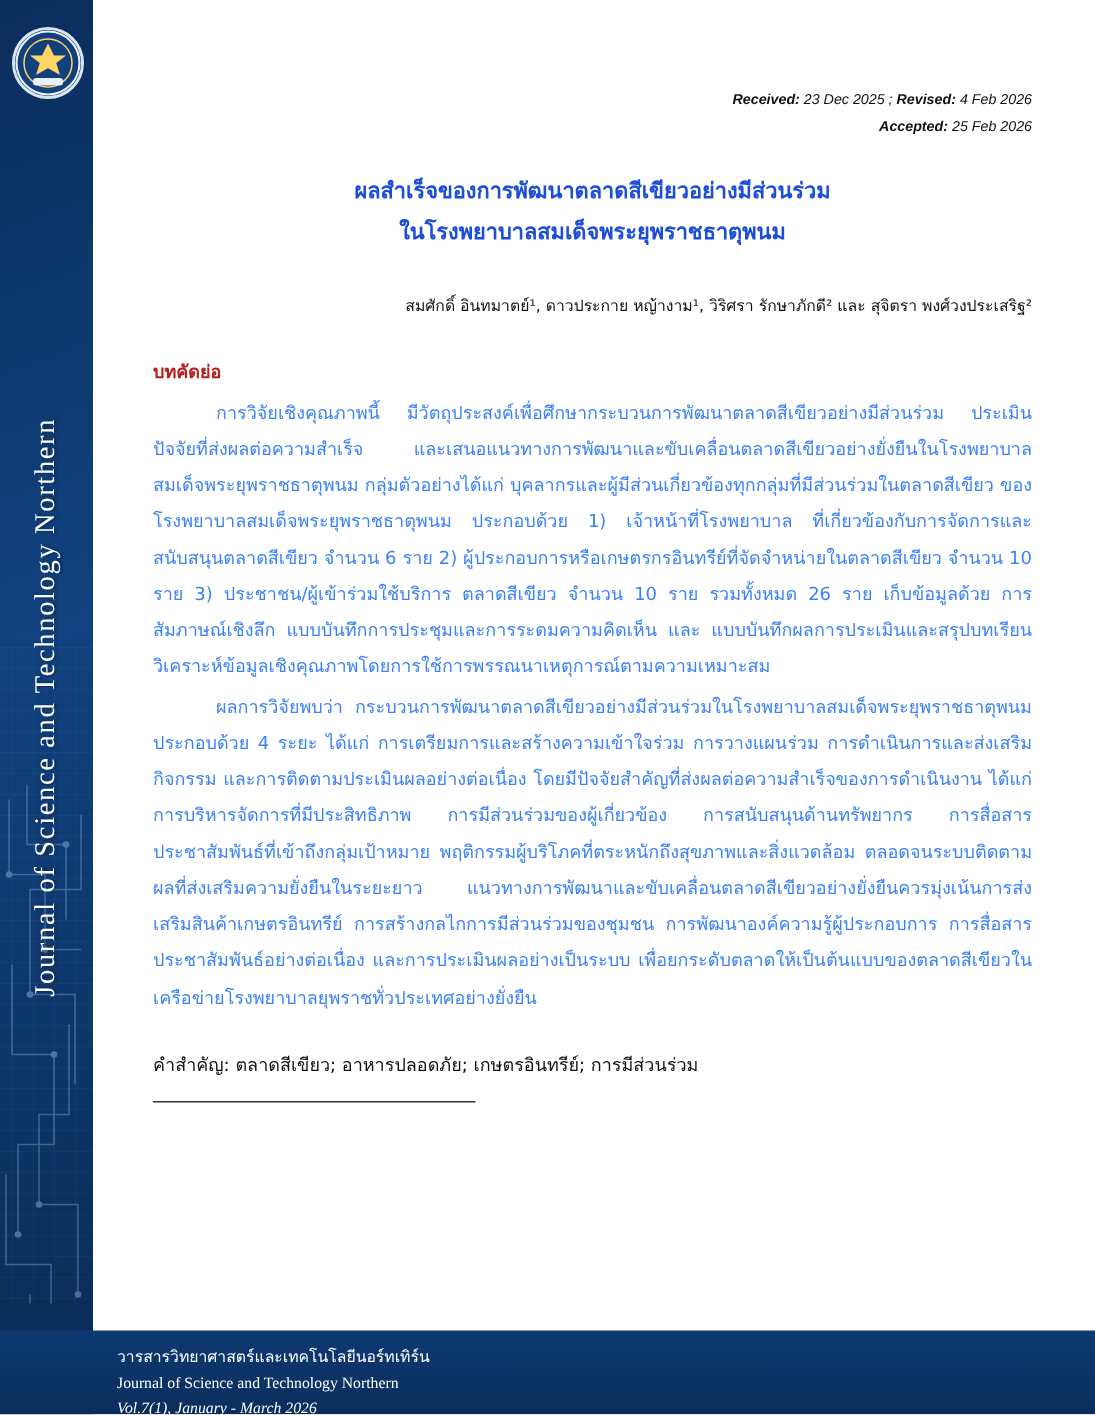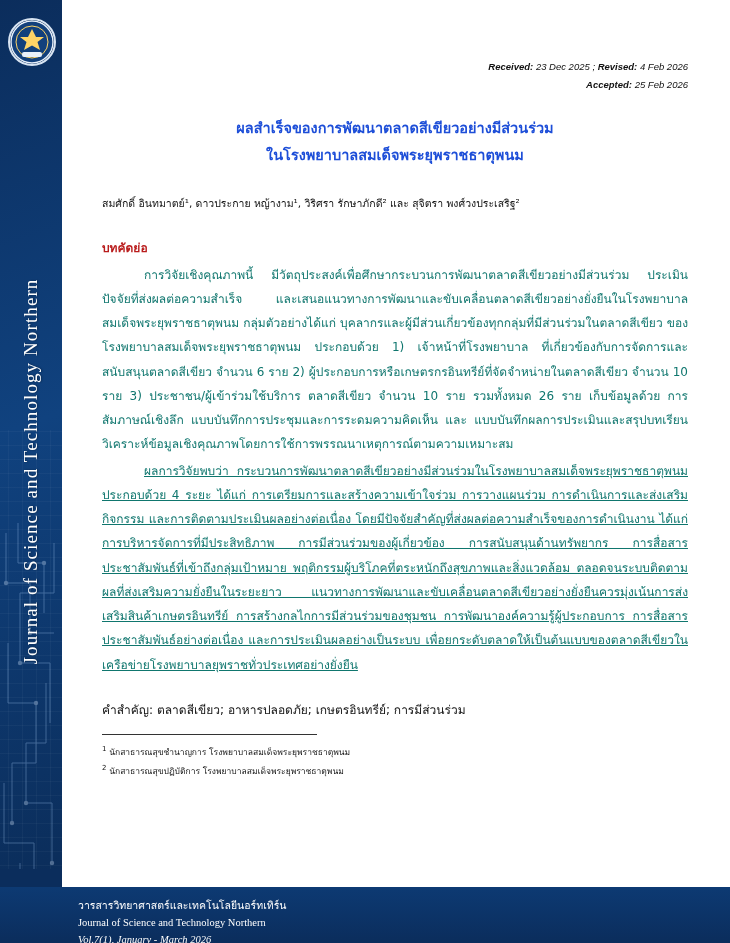--- a/index.html
+++ b/index.html
@@ -94,42 +94,42 @@
   .title {
     margin-top: 22px;
     text-align: center;
     font-size: 14.5px;
     font-weight: bold;
     color: #1d4ed8;
     line-height: 1.85;
   }
   .authors {
     margin-top: 26px;
-    text-align: left;
+    text-align: right;
     font-size: 10.5px;
     color: #111;
   }
 
   .section-head {
     margin-top: 26px;
     font-size: 12px;
     font-weight: bold;
     color: #b91c1c;
   }
 
   .abstract {
     margin-top: 6px;
     font-size: 12px;
-    color: #0f766e;
+    color: #3b82f6;
     line-height: 2.02;
     text-align: justify;
     text-justify: inter-word;
   }
   .abstract p { margin: 0 0 0 0; text-indent: 42px; }
-  .abstract p + p { margin-top: 2px; text-decoration: underline; }
+  .abstract p + p { margin-top: 2px; }
 
   .keywords {
     margin-top: 22px;
     font-size: 12px;
     color: #111;
     line-height: 1.9;
   }
   .keywords .kw-label { font-weight: normal; }
 
   .footnote-rule {
@@ -243,30 +243,20 @@
       <p>ผลการวิจัยพบว่า กระบวนการพัฒนาตลาดสีเขียวอย่างมีส่วนร่วมในโรงพยาบาลสมเด็จพระยุพราชธาตุพนมประกอบด้วย 4 ระยะ ได้แก่ การเตรียมการและสร้างความเข้าใจร่วม การวางแผนร่วม การดำเนินการและส่งเสริมกิจกรรม และการติดตามประเมินผลอย่างต่อเนื่อง โดยมีปัจจัยสำคัญที่ส่งผลต่อความสำเร็จของการดำเนินงาน ได้แก่ การบริหารจัดการที่มีประสิทธิภาพ การมีส่วนร่วมของผู้เกี่ยวข้อง การสนับสนุนด้านทรัพยากร การสื่อสารประชาสัมพันธ์ที่เข้าถึงกลุ่มเป้าหมาย พฤติกรรมผู้บริโภคที่ตระหนักถึงสุขภาพและสิ่งแวดล้อม ตลอดจนระบบติดตามผลที่ส่งเสริมความยั่งยืนในระยะยาว แนวทางการพัฒนาและขับเคลื่อนตลาดสีเขียวอย่างยั่งยืนควรมุ่งเน้นการส่งเสริมสินค้าเกษตรอินทรีย์ การสร้างกลไกการมีส่วนร่วมของชุมชน การพัฒนาองค์ความรู้ผู้ประกอบการ การสื่อสารประชาสัมพันธ์อย่างต่อเนื่อง และการประเมินผลอย่างเป็นระบบ เพื่อยกระดับตลาดให้เป็นต้นแบบของตลาดสีเขียวในเครือข่ายโรงพยาบาลยุพราชทั่วประเทศอย่างยั่งยืน</p>
     </div>
 
     <div class="keywords">
       <span class="kw-label">คำสำคัญ:</span>
       <span>ตลาดสีเขียว; อาหารปลอดภัย; เกษตรอินทรีย์;  การมีส่วนร่วม</span>
     </div>
 
     <div class="footnote-rule"></div>
 
-    <div class="footnotes">
-      <div>
-        <sup>1</sup>
-        <span>นักสาธารณสุขชำนาญการ โรงพยาบาลสมเด็จพระยุพราชธาตุพนม</span>
-      </div>
-      <div>
-        <sup>2</sup>
-        <span>นักสาธารณสุขปฏิบัติการ โรงพยาบาลสมเด็จพระยุพราชธาตุพนม</span>
-      </div>
-    </div>
   </div>
 
   <div class="footer-bar">
     <div class="tab"></div>
     <div class="footer-text">
       <div>วารสารวิทยาศาสตร์และเทคโนโลยีนอร์ทเทิร์น</div>
       <div class="ft-en">Journal of Science and Technology Northern</div>
       <div class="ft-en ft-it">Vol.7(1), January - March 2026</div>
     </div>
   </div>

